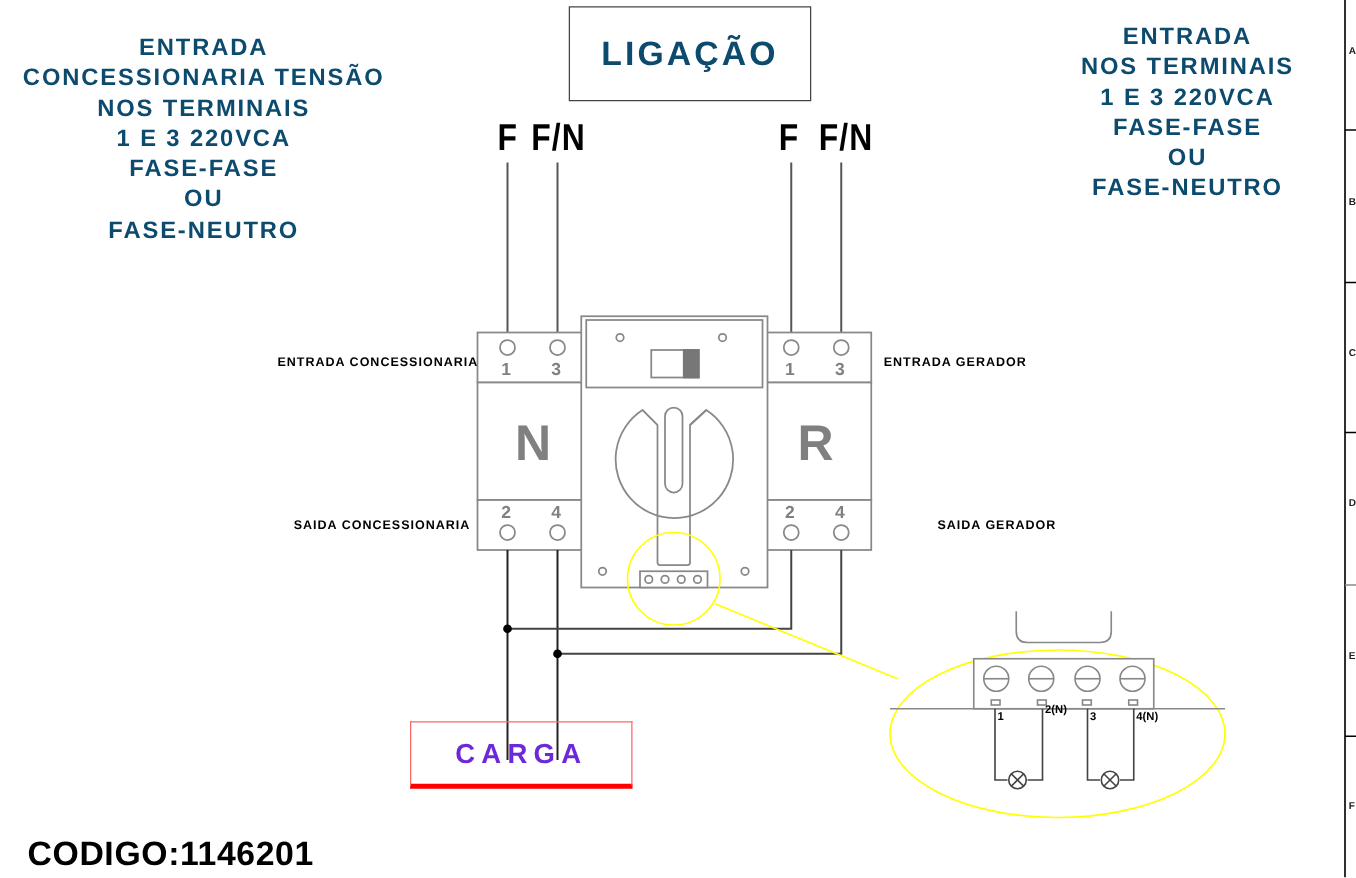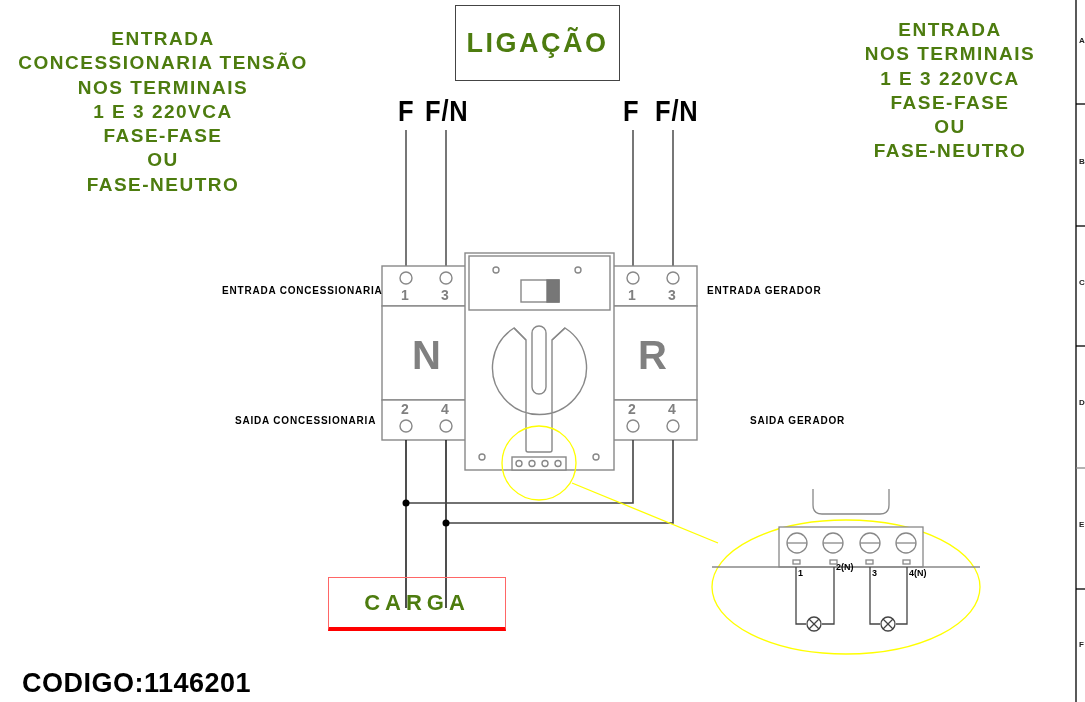--- a/index.html
+++ b/index.html
@@ -1,29 +1,29 @@
 <!DOCTYPE html>
 <html><head>
 <meta charset="utf-8">
 <style>
   html, body { margin: 0; padding: 0; background: #ffffff; }
   body { width: 1085px; height: 702px; position: relative; overflow: hidden;
          font-family: "Liberation Sans", sans-serif; }
   .abs { position: absolute; }
-  .blk { font-weight: bold; color: #4d7c0f; text-align: center; letter-spacing: 1.5px; }
+  .blk { font-weight: bold; color: #0c4a6e; text-align: center; letter-spacing: 1.5px; }
   .side-text { font-size: 19px; line-height: 24.3px; }
   .side-text div { white-space: nowrap; }
-  #title-box { left: 455px; top: 5px; width: 165px; height: 76px; border: 1.5px solid #444;
+  #title-box { left: 455px; top: 5px; width: 194px; height: 76px; border: 1.5px solid #444;
                box-sizing: border-box; display: flex; flex-direction: column; align-items: center;
                justify-content: center; font-size: 27px; line-height: 32px; letter-spacing: 2.5px; }
   .wire-label { font-size: 30px; font-weight: bold; letter-spacing: 1px; transform: scaleX(0.85); transform-origin: left top; }
   .small-label { font-size: 10px; font-weight: bold; letter-spacing: 0.8px; white-space: nowrap; }
   #carga-box { left: 328px; top: 577px; width: 178px; height: 54px; border: 1.2px solid #ff6666;
                border-bottom: 4px solid #ff0000; box-sizing: border-box; display: flex;
-               align-items: center; justify-content: center; color: #4d7c0f; font-weight: bold;
+               align-items: center; justify-content: center; color: #6d28d9; font-weight: bold;
                font-size: 22px; letter-spacing: 5px; }
   #codigo { left: 22px; top: 668px; font-size: 27px; font-weight: bold; letter-spacing: 0.5px; }
   .grid-letter { font-size: 8px; font-weight: bold; color: #222; }
 </style>
 </head>
 <body>
 
 <svg class="abs" style="left:0;top:0" width="1085" height="702" viewBox="0 0 1085 702">
 
   <g stroke="#555" stroke-width="1.6" fill="none">

